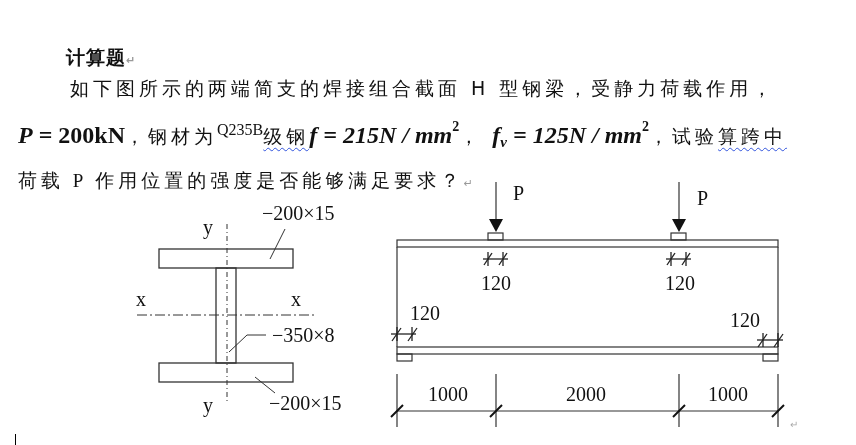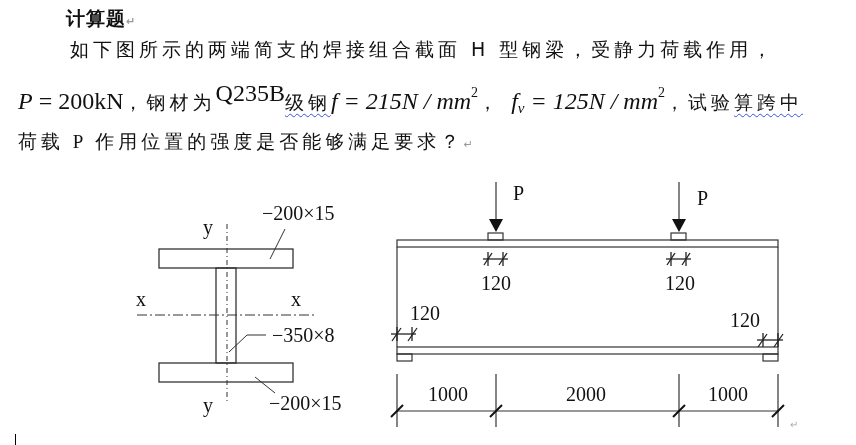--- a/index.html
+++ b/index.html
@@ -1,28 +1,28 @@
 <!DOCTYPE html>
 <html><head>
 <meta charset="utf-8">
 <style>
   html, body { margin:0; padding:0; background:#fff; }
   body { width:856px; height:445px; position:relative; overflow:hidden;
          font-family:"DejaVu Serif", serif; color:#111; }
-  .txt { position:absolute; white-space:nowrap; }
+  .txt { position:absolute; white-space:nowrap;margin-top:39px; }
   .cjk { font-family:"DejaVu Sans", sans-serif; font-size:19px; letter-spacing:4px; }
   .title { left:66px; top:6px; font-weight:bold; letter-spacing:1px; }
   .line1 { left:70px; top:37px; }
   .line2 { left:18px; top:80px; }
   .line3 { left:18px; top:129px;font-family:Liberation Serif, serif; }
-  .math { font-family:"Liberation Serif", serif; font-size:24px; letter-spacing:0; }
+  .math { font-family:"Liberation Serif", serif; font-size:24px; letter-spacing:0;font-weight:bold; }
   .math i { font-style:italic; }
   .mathsub { font-family:"Liberation Serif", serif; font-size:15px; font-style:italic; vertical-align:-4px; }
   .sup { font-family:"Liberation Serif", serif; font-size:14px; vertical-align:12px; }
-  .q { font-family:"Liberation Serif", serif; font-size:24px; vertical-align:8px; letter-spacing:0; }
+  .q { font-family:"Liberation Serif", serif; font-size:16px; vertical-align:8px; letter-spacing:0; }
   .squiggle { text-decoration: underline wavy #3355dd; text-decoration-thickness:1px; text-underline-offset:4px; }
   .para-mark { font-size:11px; color:#999; letter-spacing:0; }
   svg text { font-family:"Liberation Serif", serif; }
   .cursor { position:absolute; left:15px; top:434px; width:1px; height:11px; background:#000; }
 </style>
 </head>
 <body>
 
 <div class="txt cjk title">
   <span>计算题</span><span class="para-mark">↵</span>

